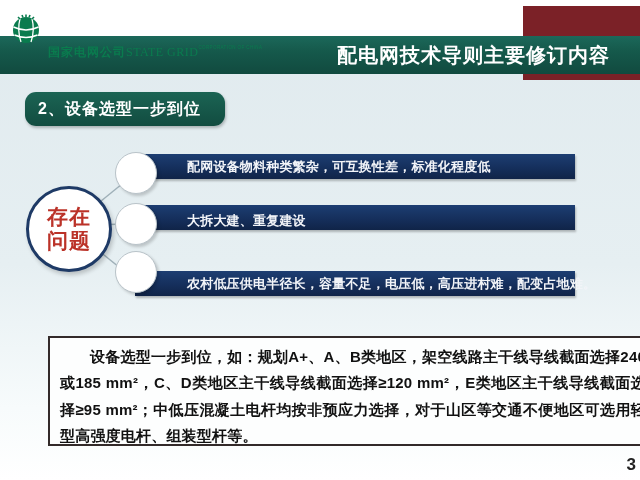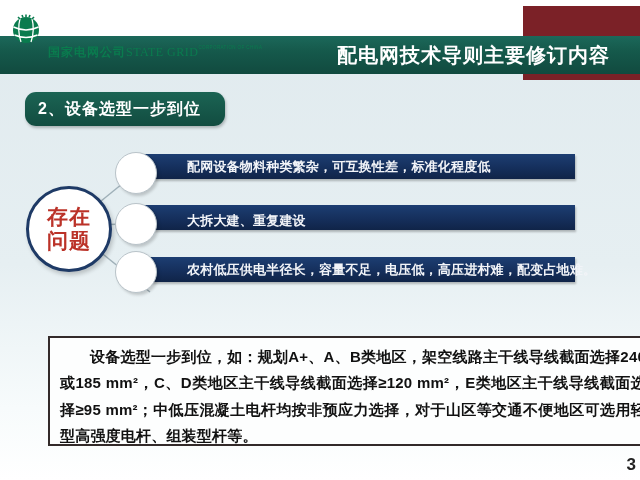--- a/index.html
+++ b/index.html
@@ -37,21 +37,21 @@
     background:#ffffff;border:3px solid #1e3a66;box-shadow:2px 3px 4px rgba(0,0,0,.2);
     display:flex;flex-direction:column;align-items:center;justify-content:center;line-height:1.15;
   }
   .problem-circle span{color:#bb3228;font-size:21px;font-weight:bold;letter-spacing:1px;}
   .issue-bar{
     position:absolute;left:135px;width:440px;height:25px;
     background:linear-gradient(180deg,#1d3e72 0%,#152f5c 55%,#102448 100%);
     display:flex;align-items:center;box-shadow:1px 2px 2px rgba(0,0,0,.25);
   }
   .issue-bar span{color:#f2f4f8;font-size:13px;font-weight:bold;padding-left:52px;white-space:nowrap;letter-spacing:.2px;}
-  .bar1{top:154px;} .bar2{top:205px;align-items:flex-end;} .bar3{top:257px;}
+  .bar1{top:154px;} .bar2{top:205px;align-items:flex-end;} .bar3{top:271px;}
   .node-circle{
     position:absolute;left:115px;width:40px;height:40px;border-radius:50%;
     background:#ffffff;border:1px solid #b9c3c9;box-shadow:2px 2px 3px rgba(0,0,0,.18);
   }
   .node1{top:152px;} .node2{top:203px;} .node3{top:251px;}
   
   .summary-box{
     position:absolute;left:48px;top:336px;width:610px;height:110px;
     background:#fdfefe;border:2px solid #332a2a;box-sizing:border-box;
     padding:6px 10px 4px 10px;

